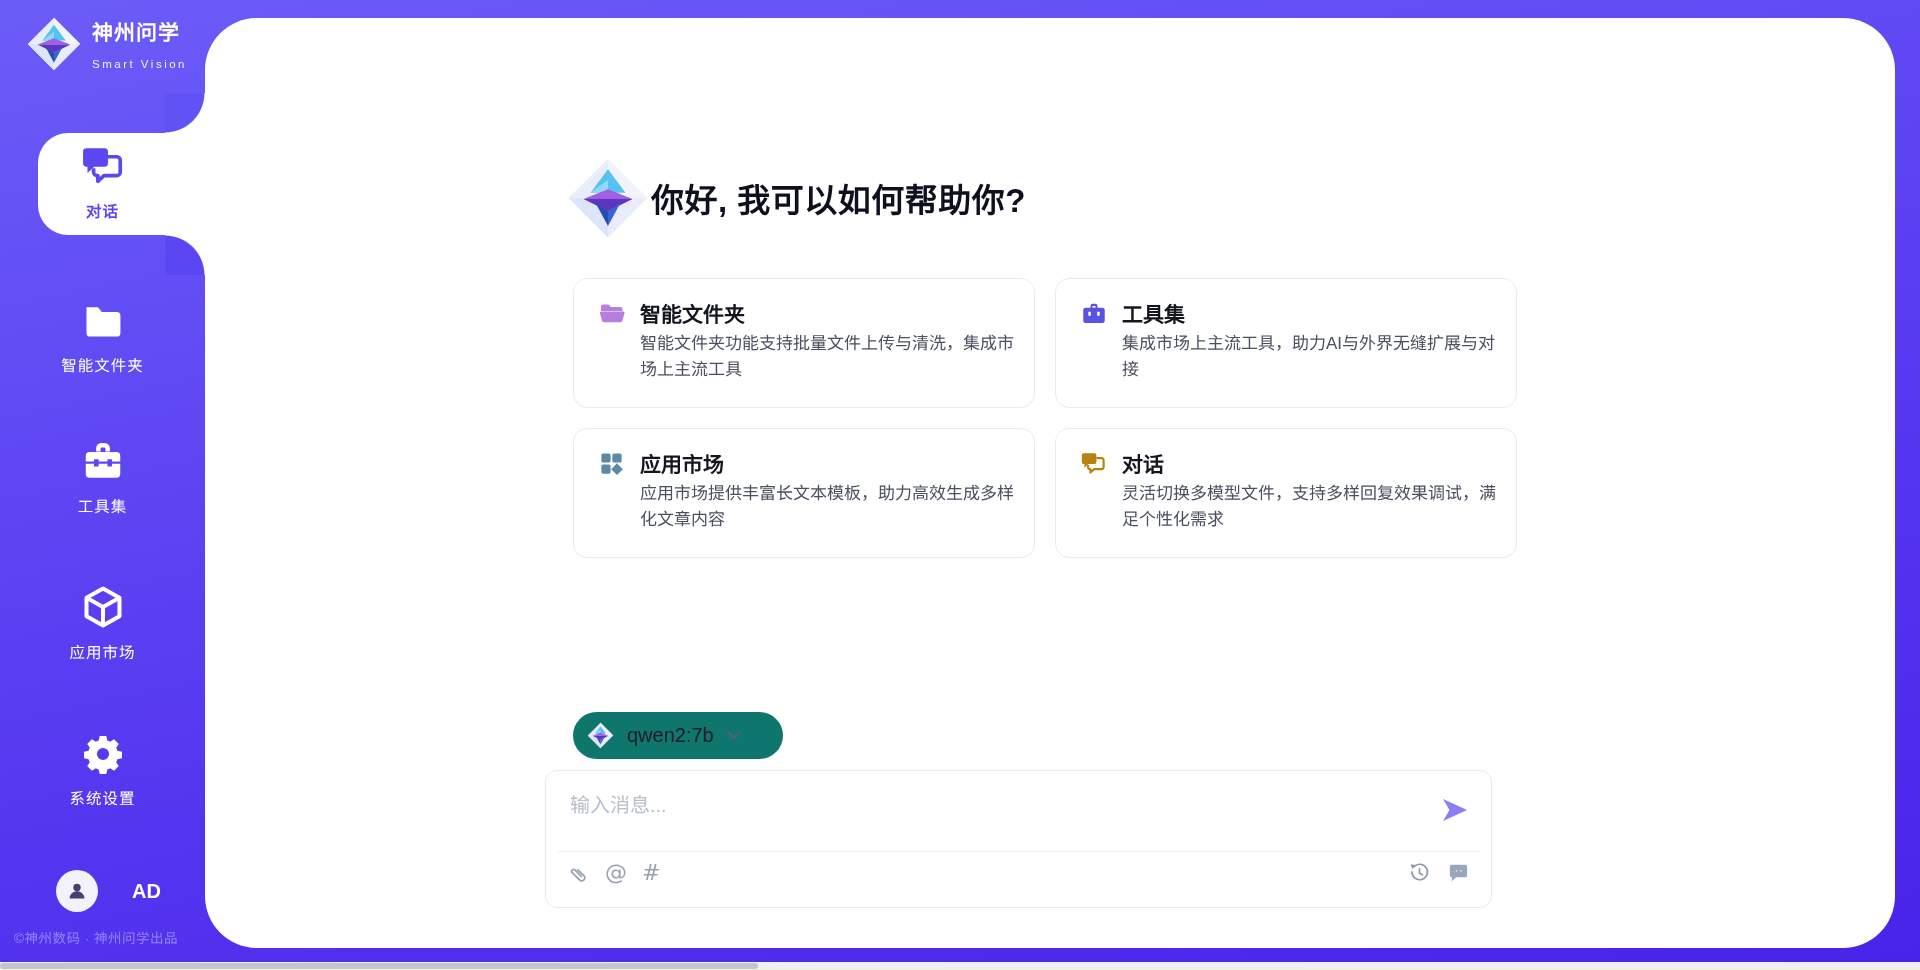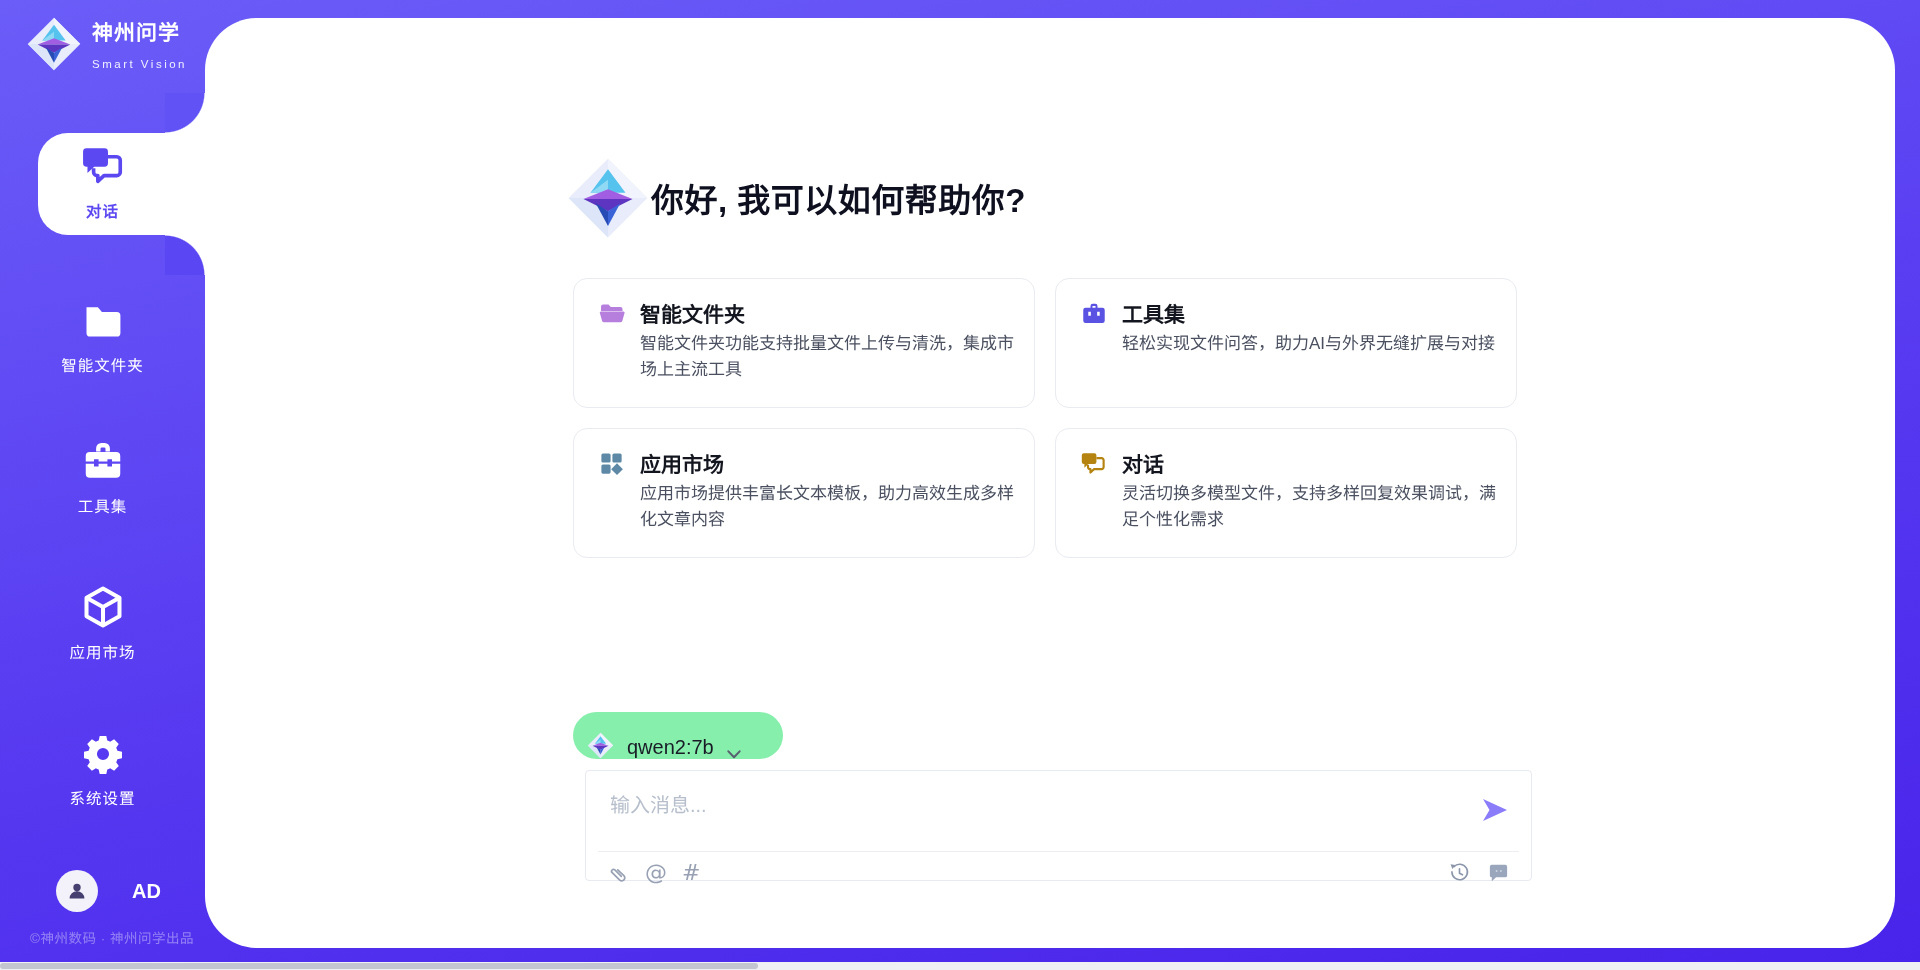--- a/index.html
+++ b/index.html
@@ -32,41 +32,41 @@
     background:radial-gradient(40px at 0 100%, #5b46f3 0 38.8px, #ffffff 40px);
   }
   .nav-item { position:absolute; left:0; width:205px; text-align:center; cursor:pointer; }
   .nav-icon { display:inline-block; }
   .nav-label { display:block; font-size:15.5px; color:#ffffff; letter-spacing:1px; margin-top:6px; }
   .nav-item.active .nav-label { color:#5b48f1; font-weight:600; }
   .nav-1{top:143px;} .nav-2{top:299px;} .nav-3{top:438px;} .nav-4{top:584px;} .nav-5{top:732px;}
   .user-row { position:absolute; left:56px; top:870px; display:flex; align-items:center; gap:34px; cursor:pointer; }
   .avatar { width:42px; height:42px; border-radius:50%; background:#f3f1fa; display:flex; align-items:center; justify-content:center; }
   .user-name { font-size:20px; color:#ffffff; font-weight:600; }
-  .copyright { position:absolute; left:14px; top:927px; width:190px; font-size:13.5px; color:rgba(255,255,255,.38); letter-spacing:.5px; white-space:nowrap;margin-left:16px; }
+  .copyright { position:absolute; left:14px; top:927px; width:190px; font-size:13.5px; color:rgba(255,255,255,.38); letter-spacing:.5px; white-space:nowrap; }
   
   .greeting { position:absolute; left:566px; top:156px; display:flex; align-items:center; gap:1px; }
   .greeting-text { font-size:33px; font-weight:800; color:#0e1020; letter-spacing:.5px; }
   
   .cards { position:absolute; left:573px; top:278px; display:grid; grid-template-columns:462px 462px; grid-auto-rows:130px; gap:20px; }
   .card { position:relative; background:#ffffff; border:1.5px solid #e9ebf1; border-radius:14px; cursor:pointer; }
   .card-icon { position:absolute; left:24px; top:21px; width:28px; height:28px; }
   .card-title { position:absolute; left:66px; top:19px; font-size:21px; font-weight:700; color:#14161f; }
   .card-desc { position:absolute; left:66px; top:52px; width:376px; font-size:17px; line-height:26px; color:#4a5060; }
   
   .model-pill {
     position:absolute; left:573px; top:712px; height:47px; min-width:210px;
-    background:#86efac; border-radius:24px; display:flex; align-items:flex-end;
+    background:#0f766e; border-radius:24px; display:flex; align-items:center;
     padding:0 18px 0 14px; gap:13px; cursor:pointer;
   }
   .model-name { font-size:20px; color:#191c26; }
   
   .composer {
-    position:absolute; left:585px; top:770px; width:947px; height:111px;
-    background:#ffffff; border:1.6px solid #e8eaf1; border-radius:4px;
+    position:absolute; left:545px; top:770px; width:947px; height:138px;
+    background:#ffffff; border:1.6px solid #e8eaf1; border-radius:12px;
   }
   .composer-input {
     position:absolute; left:24px; top:18px; width:830px; height:32px;
     border:none; outline:none; background:transparent; font-size:20px; color:#30343f;
     font-family:"Liberation Sans","DejaVu Sans",sans-serif;
   }
   .composer-input::placeholder { color:#b7bfcc; }
   .send-btn { position:absolute; right:22px; top:26px; background:none; border:none; cursor:pointer; line-height:0; }
   .composer-divider { position:absolute; left:12px; right:12px; top:80px; height:1px; background:#eceef3; }
   .tools-left { position:absolute; left:21px; top:90px; display:flex; align-items:center; gap:15px; }
@@ -242,21 +242,21 @@
     <div class="card-title">智能文件夹</div>
     <div class="card-desc">智能文件夹功能支持批量文件上传与清洗，集成市场上主流工具</div>
   </div>
   <div class="card">
     <span class="card-icon" style="color:#5a52e2;line-height:0">
       <svg width="28" height="28">
           <use href="#briefcase"></use>
         </svg>
     </span>
     <div class="card-title">工具集</div>
-    <div class="card-desc">轻松实现文件问答，助力AI与外界无缝扩展与对接</div>
+    <div class="card-desc">集成市场上主流工具，助力AI与外界无缝扩展与对接</div>
   </div>
   <div class="card">
     <span class="card-icon" style="color:#5d89a6;line-height:0">
       <svg width="27" height="27">
           <use href="#grid"></use>
         </svg>
     </span>
     <div class="card-title">应用市场</div>
     <div class="card-desc">应用市场提供丰富长文本模板，助力高效生成多样化文章内容</div>
   </div>

